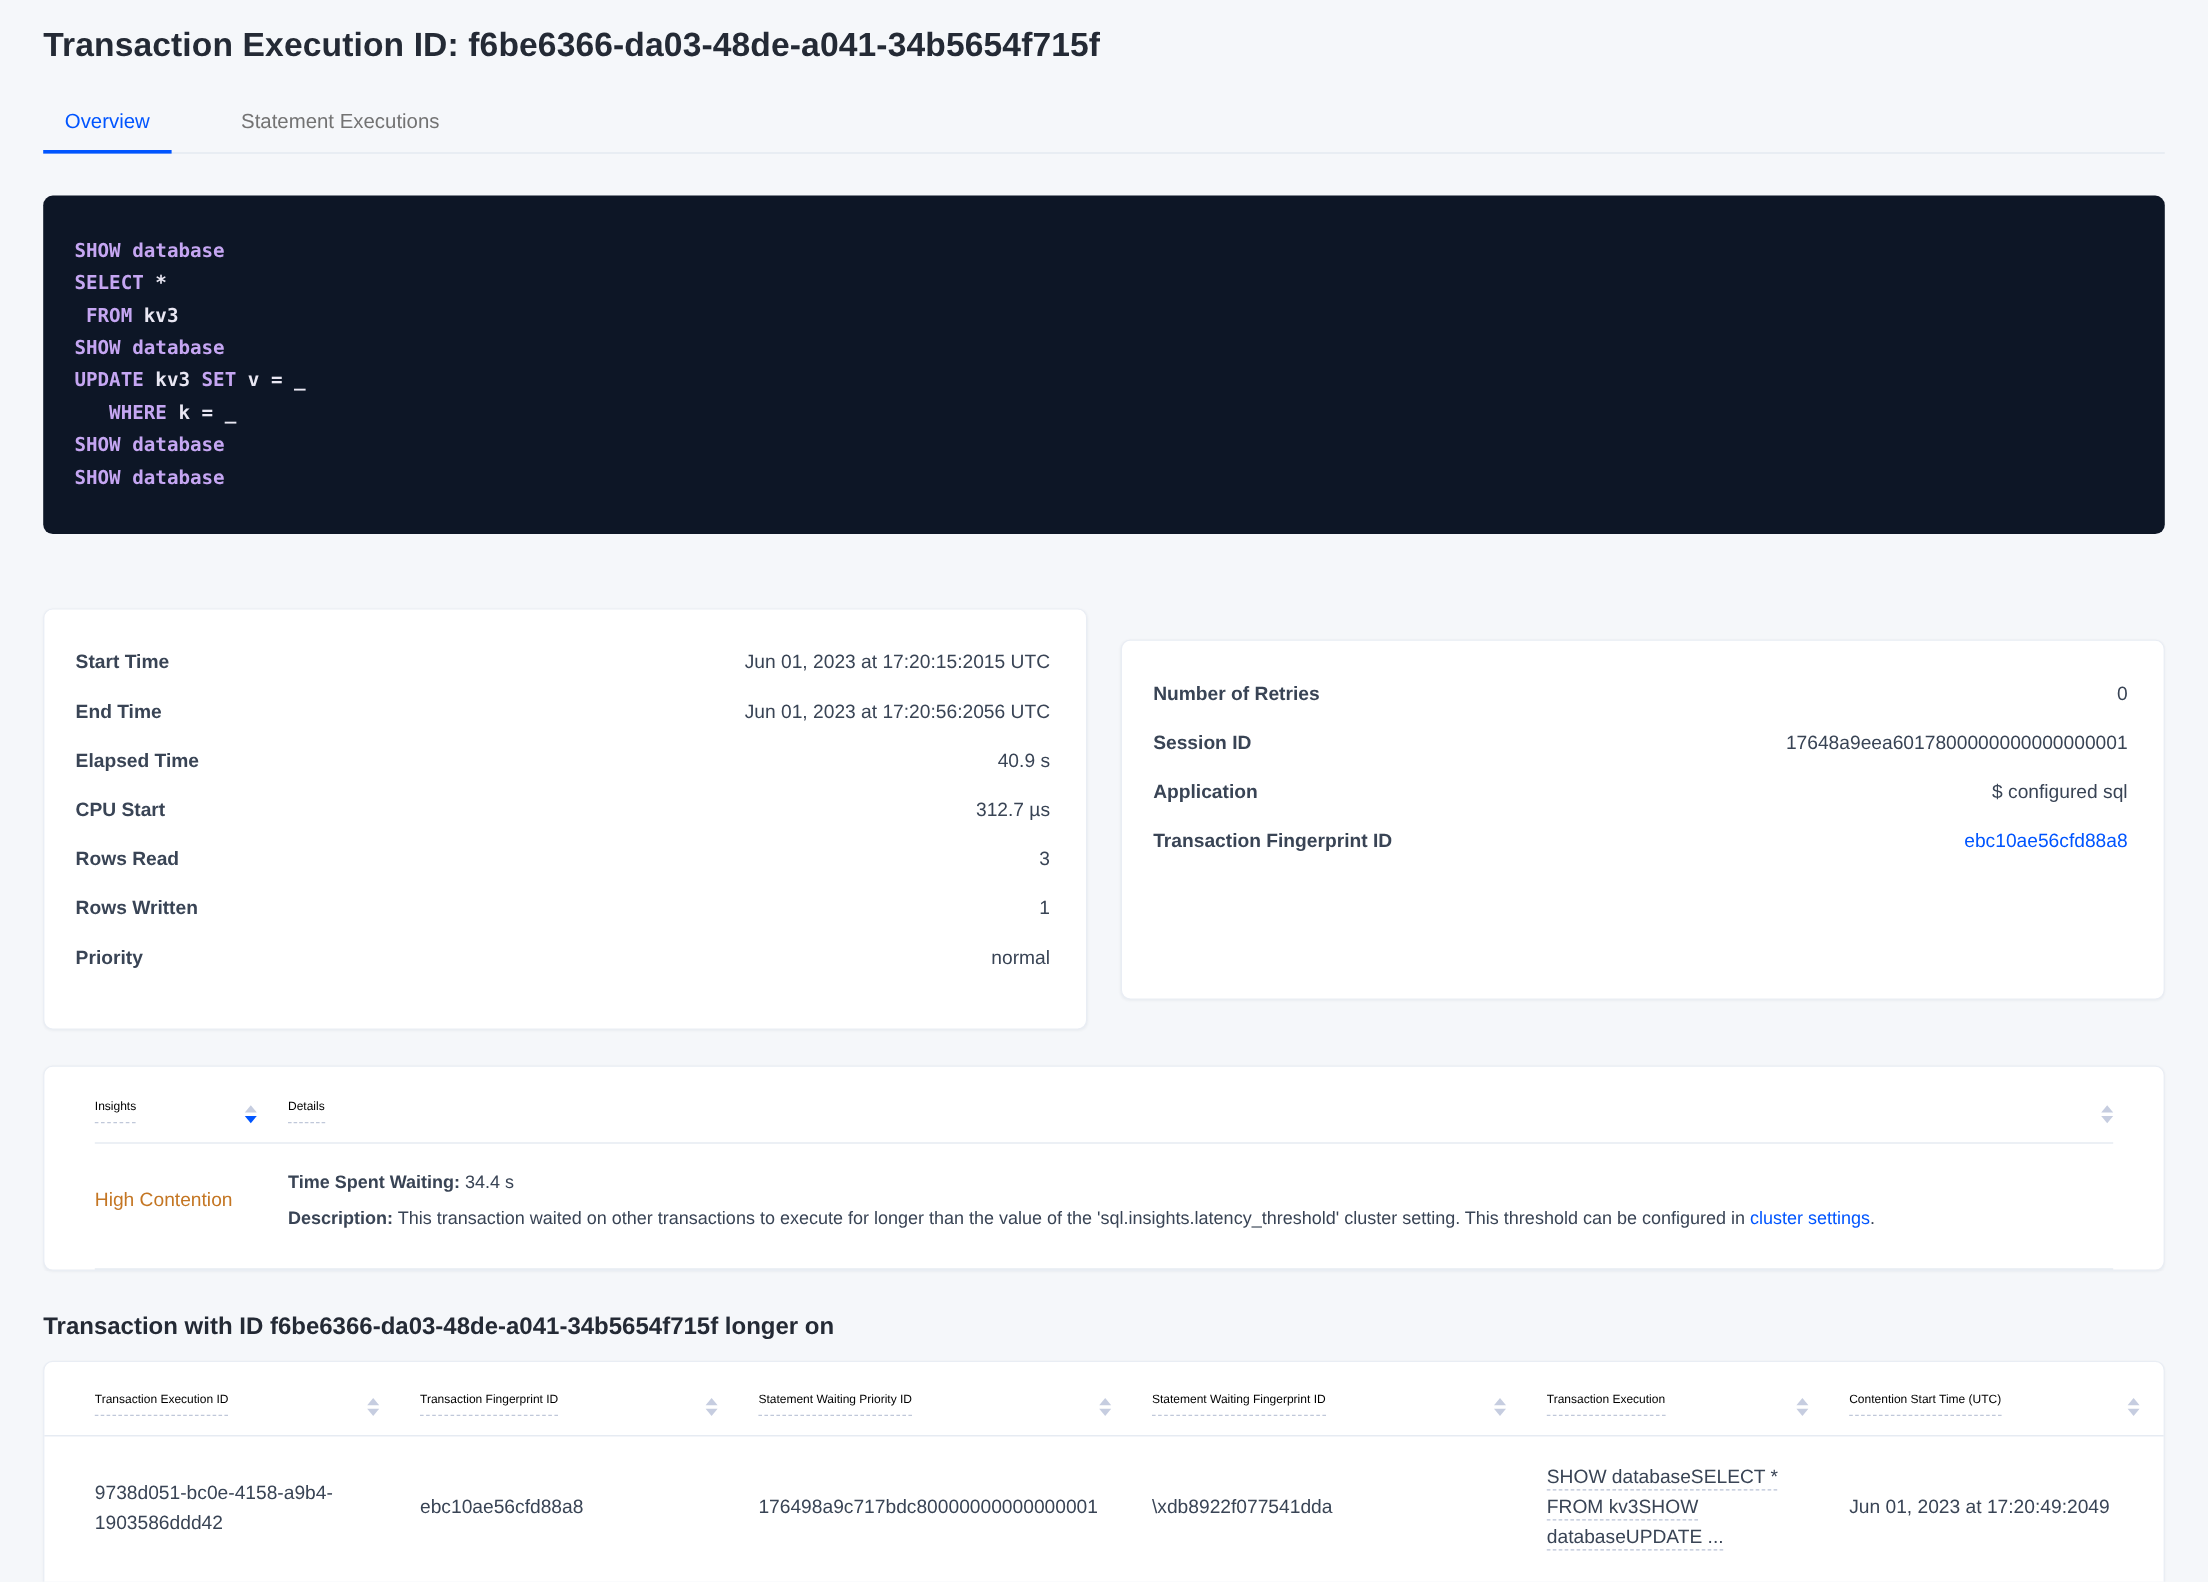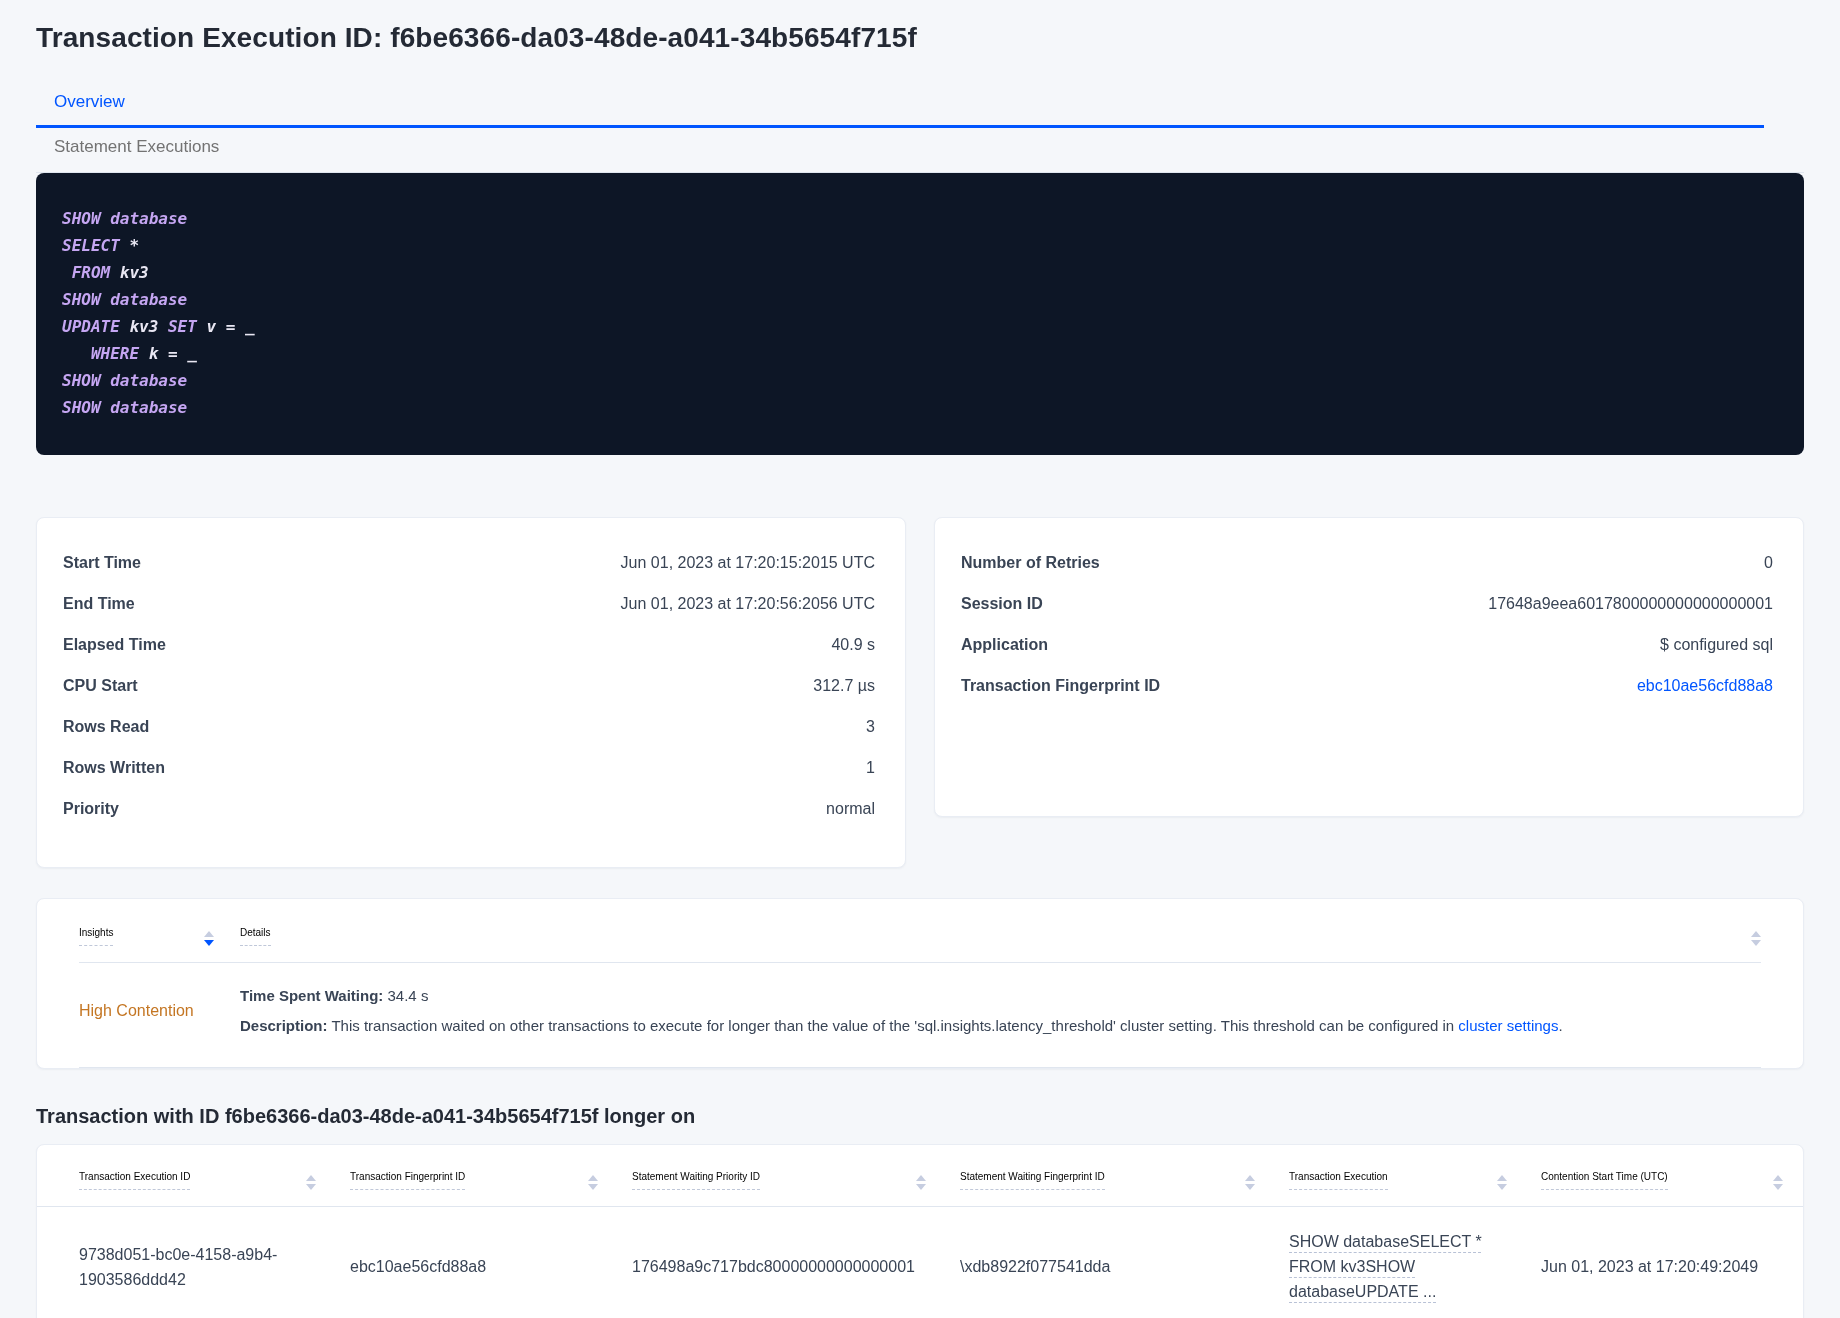--- a/index.html
+++ b/index.html
@@ -7,46 +7,45 @@
   body {
     background:#f5f7fa;
     font-family:"Liberation Sans", sans-serif;
     color:#394455;
   }
   .page { padding:22px 36px 0 36px; }
 
   .page-title { font-size:28px; font-weight:700; color:#242a35; letter-spacing:.1px; }
 
   
-  .tabs { display:flex; margin-top:28px; border-bottom:1px solid #e0e6ef;flex-direction:column; }
+  .tabs { display:flex; margin-top:28px; border-bottom:1px solid #e0e6ef; }
   .tab {
     font-size:17px; padding:10px 18px 13px; cursor:pointer; color:#737373;
     border-bottom:3px solid transparent; margin-bottom:-1px; margin-right:40px;
   }
   .tab.active { color:#0055ff; border-bottom-color:#0055ff; }
 
   
   .code-block {
-    background:#0d1626; border-radius:8px;
+    margin-top:35px; background:#0d1626; border-radius:8px;
     padding:32px 30px 34px 26px;
     font-family:"DejaVu Sans Mono", monospace;
     font-size:16px; line-height:27px; font-weight:700;
     white-space:pre;
-    font-style:italic;
   }
   .code-line .kw { color:#c5a6f2; }
   .code-line .plain { color:#e9e7f3; }
 
   
   .card {
     background:#ffffff; border-radius:8px;
     border:1px solid #e9edf4;
     box-shadow:0 1px 2px rgba(60,80,110,0.06);
   }
-  .cards-row { display:flex; gap:28px; margin-top:62px; align-items:flex-start; }
+  .cards-row { display:flex; gap:28px; margin-top:62px; align-items:center; }
   .summary-card { flex:1; padding:36px 30px 26px 26px; }
   .summary-card.right { min-height:300px; }
   .summary-row { display:flex; justify-content:space-between; align-items:flex-start; height:41px; font-size:16px; }
   .summary-label { font-weight:700; color:#394455; }
   .summary-value { color:#394455; text-align:right; }
   .summary-value.link { color:#0055ff; cursor:pointer; }
 
   
   .insights-card { margin-top:30px; padding:0 42px; }
   .insights-header { display:flex; align-items:flex-start; padding:28px 0 0; border-bottom:1px solid #e0e6ef; }

